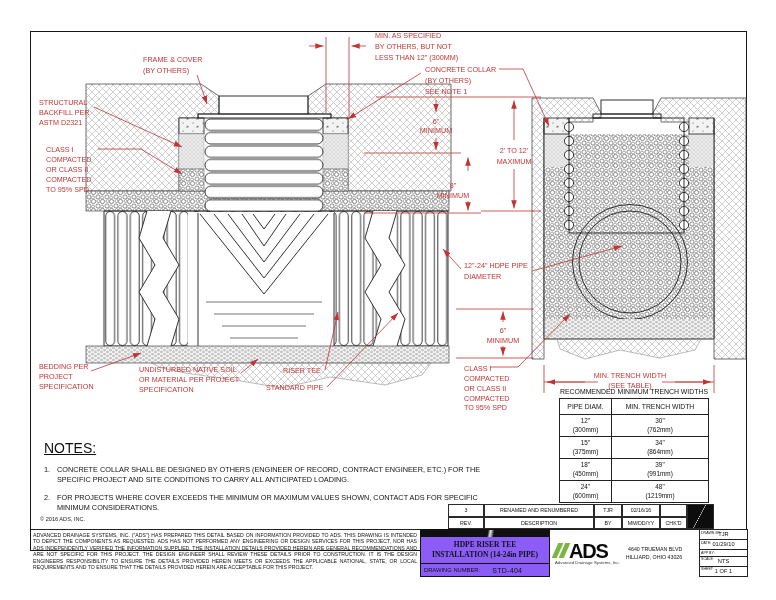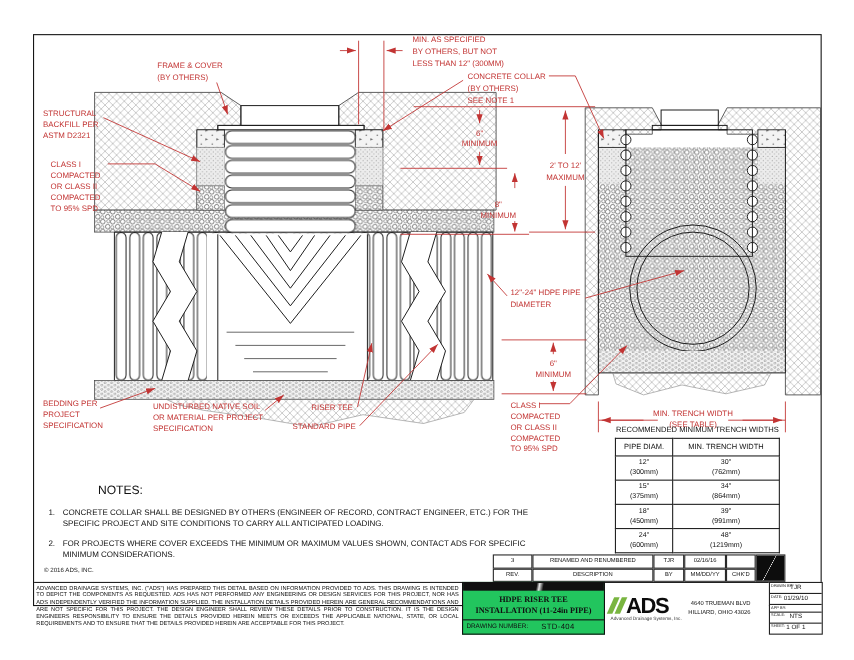--- a/index.html
+++ b/index.html
@@ -19,38 +19,38 @@
   
   .trench-table{position:absolute;left:524px;top:356px;width:158px;color:#111;}
   .tt-title{font-size:6.9px;text-align:center;white-space:nowrap;}
   .trench-table table{border-collapse:collapse;margin:3px auto 0 auto;width:150px;}
   .trench-table th,.trench-table td{border:1px solid #222;text-align:center;padding:0;}
   .trench-table th{height:15px;font-weight:normal;font-size:6.8px;}
   .trench-table td{height:21px;font-size:6.4px;line-height:1.4;}
 
   
   .notes{position:absolute;left:13px;top:408px;width:436px;color:#111;}
-  .notes-heading{font-size:11px;margin-bottom:9px;margin-left:45px;}
+  .notes-heading{font-size:14px;text-decoration:underline;margin-bottom:9px;}
   .note-item{display:flex;font-size:7.3px;line-height:1.38;margin-bottom:8px;}
   .note-num{width:13px;flex:none;}
   .copyright{position:absolute;left:9px;top:484px;font-size:5.6px;color:#222;}
 
   
   .rev-table{position:absolute;left:417px;top:472px;display:grid;
     grid-template-columns:36px 110px 28px 38px 27px 27px;grid-auto-rows:12.5px;
     font-size:5.3px;color:#111;background:#fff;}
   .rc{border:0.5px solid #2a2a2a;display:flex;align-items:center;justify-content:center;overflow:hidden;white-space:nowrap;}
   .rev-black{grid-area:1/6/3/7;border:0.5px solid #2a2a2a;
     background:linear-gradient(118deg,#0d0d0d 46%,#fafafa 47.5%,#0d0d0d 49%);}
 
   
   .bottom-row{position:absolute;left:0;top:497px;width:717px;height:48px;display:flex;box-sizing:border-box;}
   .disclaimer{width:389px;box-sizing:border-box;border-top:1px solid #222;padding:1.5px 3px 0 2px;
     font-size:5.15px;line-height:1.27;text-align:justify;color:#111;}
-  .title-box{width:130px;box-sizing:border-box;border:1px solid #111;display:flex;flex-direction:column;background:#22c55e;justify-content:space-between;}
+  .title-box{width:130px;box-sizing:border-box;border:1px solid #111;display:flex;flex-direction:column;background:#8b5cf6;justify-content:space-between;}
   .tb-bar{height:7px;background:linear-gradient(100deg,#101010 52%,#e8e8e8 54%,#101010 57%);}
   .tb-title{flex:1;display:flex;flex-direction:column;justify-content:center;text-align:center;
     font-family:"Liberation Serif",serif;font-weight:bold;font-size:7.5px;line-height:1.35;color:#111;}
   .tb-num{border-top:1px solid #111;height:12px;display:flex;align-items:center;padding-left:3px;font-size:5.8px;color:#111;}
   .tb-num-val{margin-left:12px;font-size:7px;letter-spacing:0.3px;}
   .logo-box{width:149px;box-sizing:border-box;border-top:1px solid #222;display:flex;align-items:center;padding-left:5px;background:#fff;text-align:right;}
   .logo{flex:none;}
   .logo-main{display:flex;align-items:flex-end;height:16px;}
   .sl{display:inline-block;width:4.5px;height:15px;background:#79b540;transform:skewX(-24deg);margin-right:2.5px;}
   .ads{font-size:20px;font-weight:900;letter-spacing:-1.2px;line-height:14px;color:#0c0c0c;}
@@ -376,21 +376,21 @@
     <div class="rc">MM/DD/YY</div>
     <div class="rc">CHK'D</div>
   </div>
 
   <div class="bottom-row">
     <div class="disclaimer">ADVANCED DRAINAGE SYSTEMS, INC. ("ADS") HAS PREPARED THIS DETAIL BASED ON INFORMATION PROVIDED TO ADS.  THIS DRAWING IS INTENDED TO DEPICT THE COMPONENTS AS REQUESTED.  ADS HAS NOT PERFORMED ANY ENGINEERING OR DESIGN SERVICES FOR THIS PROJECT, NOR HAS ADS INDEPENDENTLY VERIFIED THE INFORMATION SUPPLIED.  THE INSTALLATION DETAILS PROVIDED HEREIN ARE GENERAL RECOMMENDATIONS AND ARE NOT SPECIFIC FOR THIS PROJECT.  THE DESIGN ENGINEER SHALL REVIEW THESE DETAILS PRIOR TO CONSTRUCTION.  IT IS THE DESIGN ENGINEERS RESPONSIBILITY TO ENSURE THE DETAILS PROVIDED HEREIN MEETS OR EXCEEDS THE APPLICABLE NATIONAL, STATE, OR LOCAL REQUIREMENTS AND TO ENSURE THAT THE DETAILS PROVIDED HEREIN ARE ACCEPTABLE FOR THIS PROJECT.</div>
     <div class="title-box">
       <div class="tb-bar"></div>
       <div class="tb-title">
         <div>HDPE RISER TEE</div>
-        <div>INSTALLATION (11-24in PIPE)</div>
+        <div>INSTALLATION (14-24in PIPE)</div>
       </div>
       <div class="tb-num">
         <span>DRAWING NUMBER:</span>
         <span class="tb-num-val">STD-404</span>
       </div>
     </div>
     <div class="logo-box">
       <div class="logo">
         <div class="logo-main">
           <span class="sl"></span>

